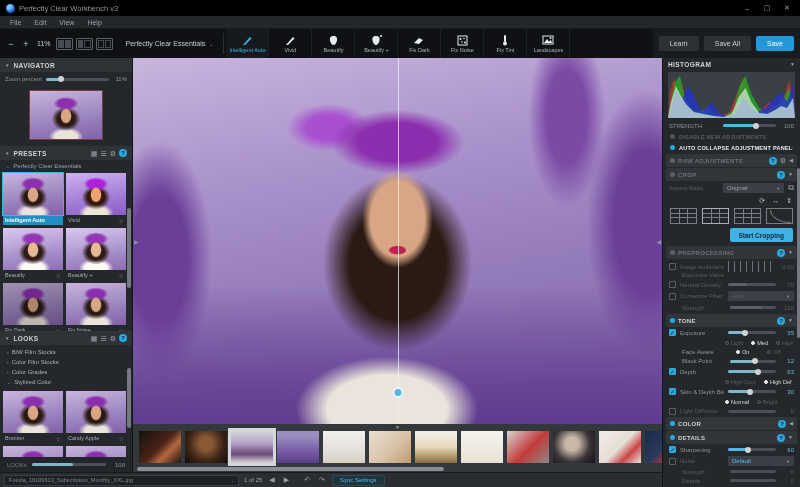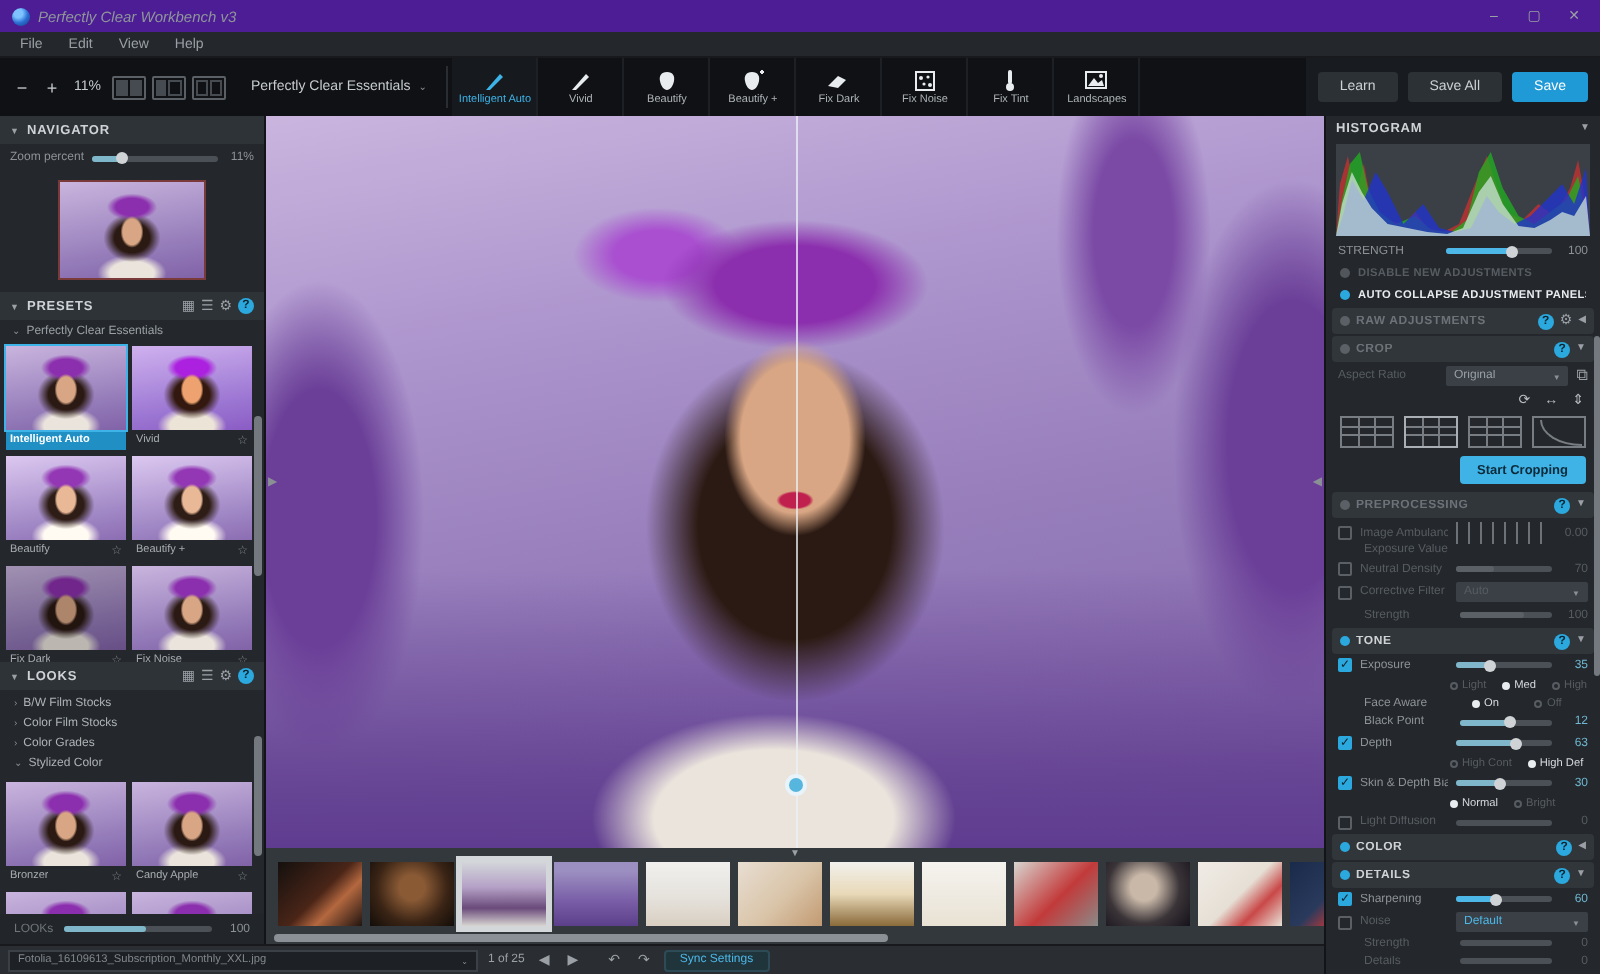--- a/index.html
+++ b/index.html
@@ -1,21 +1,21 @@
 <!DOCTYPE html>
 <html><head>
 <meta charset="utf-8">
 <style>
   *{margin:0;padding:0;box-sizing:border-box;}
   html,body{width:800px;height:487px;overflow:hidden;background:#1b1e22;
     font-family:"Liberation Sans","DejaVu Sans",sans-serif;color:#b9bdc1;}
   .win{width:800px;height:487px;display:flex;flex-direction:column;background:#22262a;}
 
   
-  .titlebar{height:16px;background:#4c1d95;display:flex;align-items:center;padding:0 4px;flex:none;font-style:italic;}
+  .titlebar{height:16px;background:#000000;display:flex;align-items:center;padding:0 4px;flex:none;}
   .applogo{width:9px;height:9px;border-radius:50%;margin:0 4px 0 2px;
     background:radial-gradient(circle at 35% 30%,#7ec3ff 0 25%,#2b6fd4 55%,#123a7a);}
   .apptitle{font-size:7.5px;color:#8f959a;}
   .wctl{margin-left:auto;display:flex;gap:2px;}
   .wbtn{width:18px;height:12px;font-size:7px;color:#9aa0a5;display:flex;align-items:center;justify-content:center;cursor:default;}
   .menubar{height:13px;background:#24282d;display:flex;align-items:center;gap:1px;padding-left:4px;flex:none;border-bottom:1px solid #17191c;}
   .menu-item{font-size:7px;color:#9aa0a5;padding:1px 6px;}
 
   
   .toolbar{height:29px;background:#0f1114;display:flex;align-items:stretch;flex:none;}

